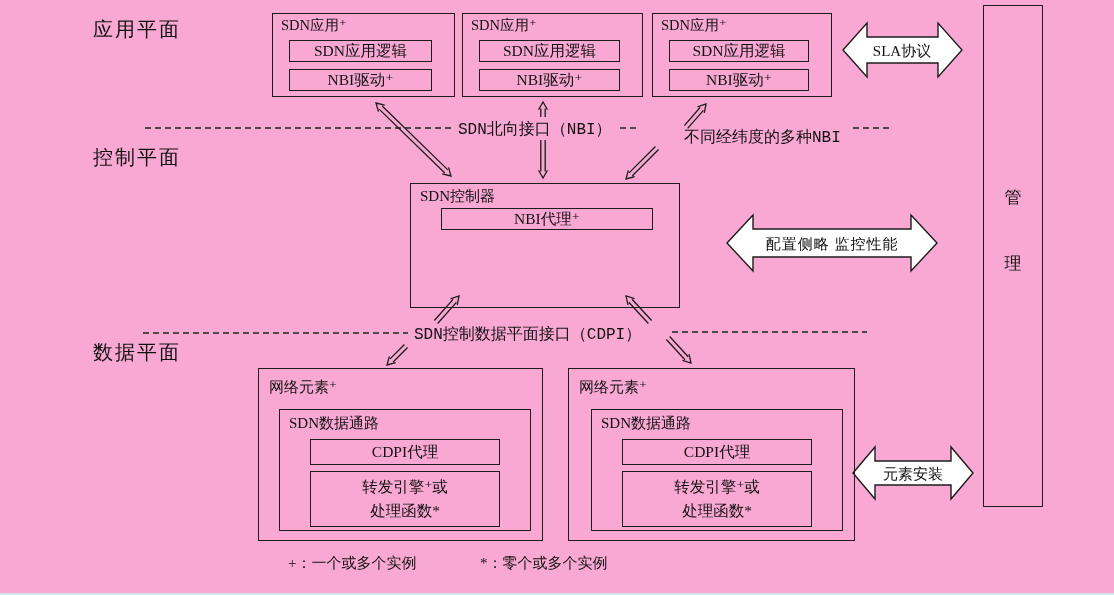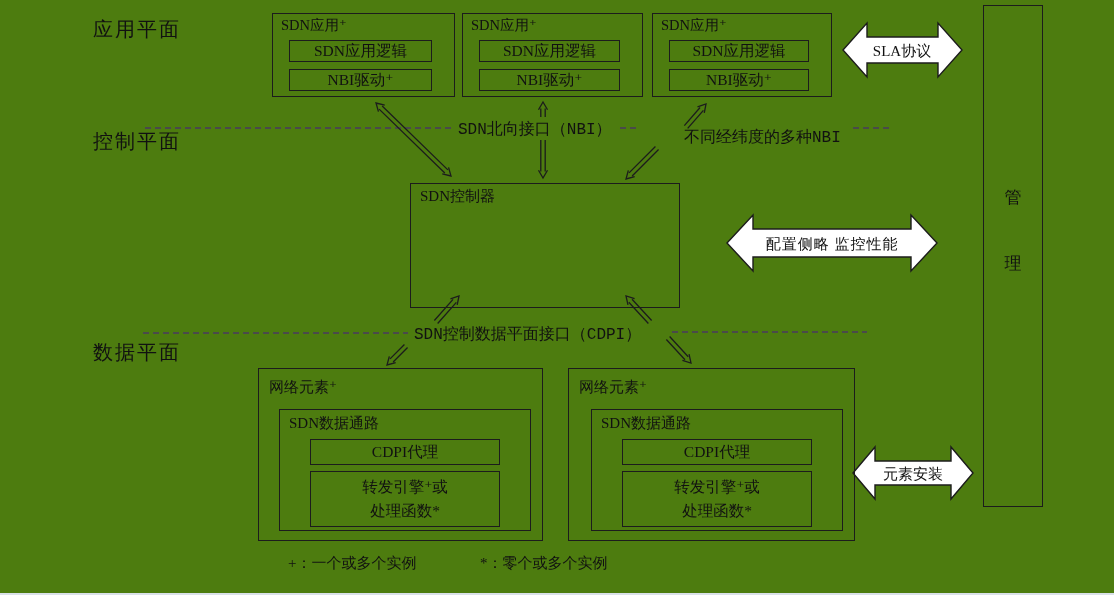--- a/index.html
+++ b/index.html
@@ -1,16 +1,16 @@
 <!DOCTYPE html>
 <html><head>
 <meta charset="utf-8">
 <style>
   html,body{margin:0;padding:0;background:#fff;}
-  .stage{position:relative;width:1114px;height:595px;background:#4d7c0f;overflow:hidden;
+  .stage{position:relative;width:1114px;height:595px;background:#f9a8d4;overflow:hidden;
          font-family:"Liberation Serif","DejaVu Serif",serif;color:#111;}
   svg.layer{position:absolute;left:0;top:0;width:1114px;height:595px;}
   .box{position:absolute;border:1.6px solid #1c1c1c;box-sizing:border-box;background:transparent;}
   .ibox{position:absolute;border:1.2px solid #1c1c1c;box-sizing:border-box;display:flex;
         align-items:center;justify-content:center;font-size:15.5px;text-align:center;line-height:1.2;}
   .ibox.twoline{flex-direction:column;line-height:1.55;}
   .lbl{position:absolute;font-size:14.5px;white-space:nowrap;}
   .plane{position:absolute;font-size:20px;letter-spacing:2px;white-space:nowrap;font-weight:500;}
   .iface{position:absolute;font-size:16px;white-space:nowrap;font-family:Liberation Mono, monospace;}
   .atext{position:absolute;font-size:15px;text-align:center;white-space:nowrap;}
@@ -39,21 +39,21 @@
       <path d="M651.6165675781805 320.5077837739872 L632.0253882459455 299.2840061640659M648.3834324218195 323.4922162260128 L628.7922530895845 302.26843861609143M634.5932856994589 298.67496558622264 L626 296 L627.9800546978115 304.7794865108202" fill="none" stroke="#1c1c1c" stroke-width="1.3"></path>
       <path d="M404.4443650813896 344.4443650813896 L390.04055915910214 358.84817100367707M407.5556349186104 347.5556349186104 L393.15182899632293 361.95944084089786M389.3293714059227 356.3066675633984 L387 365 L395.6933324366016 362.6706285940773" fill="none" stroke="#1c1c1c" stroke-width="1.3"></path>
       <path d="M666.380951774124 339.4895243678059 L684.9800843237882 359.70597279135404M669.619048225876 336.5104756321941 L688.2181807755402 356.7269240557422M682.4111770476703 360.3107398241272 L691 363 L689.0345561535269 354.21723104673924" fill="none" stroke="#1c1c1c" stroke-width="1.3"></path>
       <path d="M379.12340680585453 109.11018247887422 L444.80764774893134 173.042843663469M382.19235225106866 105.95715633653099 L447.87659319414547 169.8898175211258M442.27598610316943 173.78830799433842 L451 176 L448.55337451383457 167.33893633954548M384.72401389683057 105.21169200566156 L376 103 L378.44662548616543 111.66106366045452" fill="none" stroke="#1c1c1c" stroke-width="1.3"></path>
       <path d="M843 50 L867 23 L867 37 L938 37 L938 23 L962 50 L938 77 L938 63 L867 63 L867 77 Z" fill="#fff" stroke="#1c1c1c" stroke-width="1.4"></path>
       <path d="M727 243 L753 215 L753 229 L911 229 L911 215 L937 243 L911 271 L911 257 L753 257 L753 271 Z" fill="#fff" stroke="#1c1c1c" stroke-width="1.4"></path>
       <path d="M853 473 L875 447 L875 461 L951 461 L951 447 L973 473 L951 499 L951 485 L875 485 L875 499 Z" fill="#fff" stroke="#1c1c1c" stroke-width="1.4"></path>
     </svg>
 
   <div class="plane" style="left:93px;top:16px;">应用平面</div>
-  <div class="plane" style="left:93px;top:128px;">控制平面</div>
+  <div class="plane" style="left:93px;top:144px;">控制平面</div>
   <div class="plane" style="left:93px;top:339px;">数据平面</div>
 
   <div class="box" style="left:272px;top:13px;width:183px;height:84px;">
     <span class="lbl" style="left:8px;top:2px;">SDN应用⁺</span>
     <div class="ibox" style="left:16px;top:26px;width:calc(100% - 38px);height:22px;">SDN应用逻辑</div>
     <div class="ibox" style="left:16px;top:55px;width:calc(100% - 38px);height:22px;">NBI驱动⁺</div>
   </div>
   <div class="box" style="left:462px;top:13px;width:181px;height:84px;">
     <span class="lbl" style="left:8px;top:2px;">SDN应用⁺</span>
     <div class="ibox" style="left:16px;top:26px;width:calc(100% - 38px);height:22px;">SDN应用逻辑</div>
@@ -64,20 +64,21 @@
     <div class="ibox" style="left:16px;top:26px;width:calc(100% - 38px);height:22px;">SDN应用逻辑</div>
     <div class="ibox" style="left:16px;top:55px;width:calc(100% - 38px);height:22px;">NBI驱动⁺</div>
   </div>
 
   <div class="iface" style="left:458px;top:119px;">SDN北向接口（NBI）</div>
   <div class="iface" style="left:660px;top:127px;margin-left:24px;">不同经纬度的多种NBI</div>
   <div class="iface" style="left:414px;top:324px;">SDN控制数据平面接口（CDPI）</div>
 
   <div class="box" style="left:410px;top:183px;width:270px;height:125px;">
     <span class="lbl" style="left:9px;top:3px;font-size:15px;">SDN控制器</span>
+    <div class="ibox" style="left:30px;top:24px;width:212px;height:22px;">NBI代理⁺</div>
   </div>
 
   <div class="box" style="left:258px;top:368px;width:285px;height:173px;">
     <span class="lbl" style="left:10px;top:9px;font-size:15px;">网络元素⁺</span>
     <div class="box" style="left:20px;top:40px;width:252px;height:122px;border-width:1.2px;">
       <span class="lbl" style="left:9px;top:4px;font-size:15px;">SDN数据通路</span>
       <div class="ibox" style="left:30px;top:29px;width:190px;height:26px;">CDPI代理</div>
       <div class="ibox twoline" style="left:30px;top:61px;width:190px;height:56px;">
         <div>转发引擎⁺或</div>
         <div>处理函数*</div>

